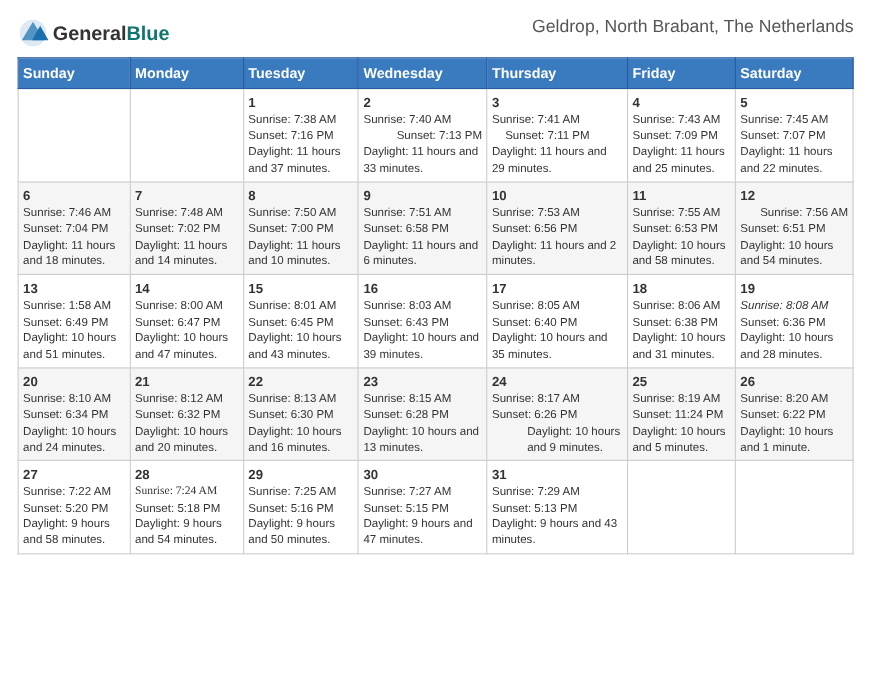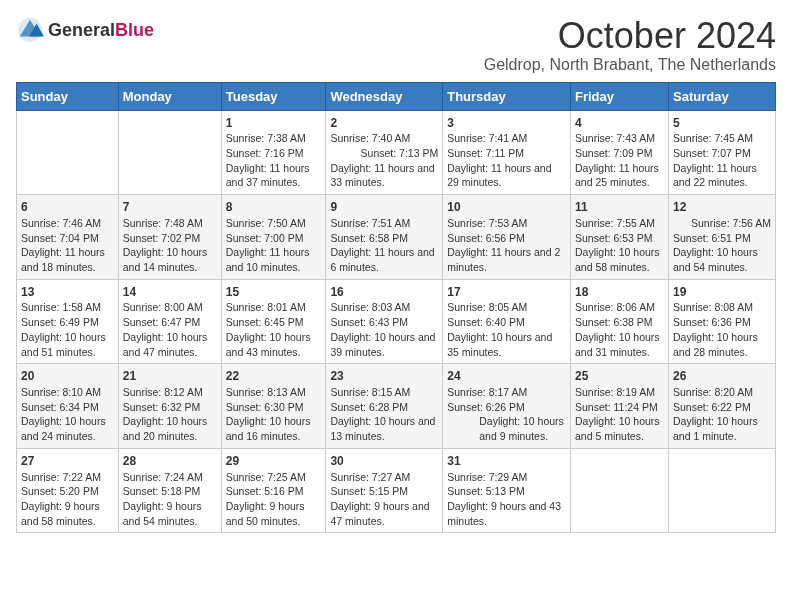--- a/index.html
+++ b/index.html
@@ -22,21 +22,21 @@
       gap: 4px;
     }
     .logo-text-general {
       font-size: 18px;
       font-weight: bold;
       color: #333;
     }
     .logo-text-blue {
       font-size: 18px;
       font-weight: bold;
-      color: #be185d;
+      color: #0f766e;
     }
     .logo-icon {
       width: 28px;
       height: 28px;
     }
     .title-block {
       text-align: right;
     }
     .main-title {
       font-size: 36px;
@@ -97,21 +97,20 @@
       <polygon points="22,8 30,22 14,22" fill="#1a6faf"></polygon>
     </svg>
     <div>
       <div style="display:flex;align-items:baseline;gap:0">
         <span class="logo-text-general">General</span>
         <span class="logo-text-blue">Blue</span>
       </div>
     </div>
   </div>
   <div class="title-block">
-    <div class="main-title">October 2024</div>
     <div class="subtitle">Geldrop, North Brabant, The Netherlands</div>
   </div>
 </div>
 
 <table>
   <thead>
     <tr id="weekday-header">
         <th>Sunday</th>
         <th>Monday</th>
         <th>Tuesday</th>
@@ -133,21 +132,21 @@
         </td>
         <td>
           <span class="day-num">2</span>
           <span style="display: block;">Sunrise: 7:40 AM</span>
           <span style="display: block; text-align: right;">Sunset: 7:13 PM</span>
           <span style="display: block;">Daylight: 11 hours and 33 minutes.</span>
         </td>
         <td>
           <span class="day-num">3</span>
           <span style="display: block;">Sunrise: 7:41 AM</span>
-          <span style="display: block;">Sunset: 7:11 PM</span>
+          <span style="display: block; margin-left: 12px;">Sunset: 7:11 PM</span>
           <span style="display: block;">Daylight: 11 hours and 29 minutes.</span>
         </td>
         <td>
           <span class="day-num">4</span>
           <span style="display: block;">Sunrise: 7:43 AM</span>
           <span style="display: block;">Sunset: 7:09 PM</span>
           <span style="display: block;">Daylight: 11 hours and 25 minutes.</span>
         </td>
         <td>
           <span class="day-num">5</span>
@@ -160,21 +159,21 @@
         <td>
           <span class="day-num">6</span>
           <span style="display: block;">Sunrise: 7:46 AM</span>
           <span style="display: block;">Sunset: 7:04 PM</span>
           <span style="display: block;">Daylight: 11 hours and 18 minutes.</span>
         </td>
         <td>
           <span class="day-num">7</span>
           <span style="display: block;">Sunrise: 7:48 AM</span>
           <span style="display: block;">Sunset: 7:02 PM</span>
-          <span style="display: block;">Daylight: 10 hours and 14 minutes.</span>
+          <span style="display: block;">Daylight: 11 hours and 14 minutes.</span>
         </td>
         <td>
           <span class="day-num">8</span>
           <span style="display: block;">Sunrise: 7:50 AM</span>
           <span style="display: block;">Sunset: 7:00 PM</span>
           <span style="display: block;">Daylight: 11 hours and 10 minutes.</span>
         </td>
         <td>
           <span class="day-num">9</span>
           <span style="display: block;">Sunrise: 7:51 AM</span>
@@ -232,21 +231,21 @@
           <span style="display: block;">Daylight: 10 hours and 35 minutes.</span>
         </td>
         <td>
           <span class="day-num">18</span>
           <span style="display: block;">Sunrise: 8:06 AM</span>
           <span style="display: block;">Sunset: 6:38 PM</span>
           <span style="display: block;">Daylight: 10 hours and 31 minutes.</span>
         </td>
         <td>
           <span class="day-num">19</span>
-          <span style="display: block;">Sunrise: 8:08 AM</span>
+          <span style="display: block; font-style: italic;">Sunrise: 8:08 AM</span>
           <span style="display: block;">Sunset: 6:36 PM</span>
           <span style="display: block;">Daylight: 10 hours and 28 minutes.</span>
         </td>
       </tr>
       <tr>
         <td>
           <span class="day-num">20</span>
           <span style="display: block;">Sunrise: 8:10 AM</span>
           <span style="display: block;">Sunset: 6:34 PM</span>
           <span style="display: block;">Daylight: 10 hours and 24 minutes.</span>
@@ -290,21 +289,21 @@
       </tr>
       <tr>
         <td>
           <span class="day-num">27</span>
           <span style="display: block;">Sunrise: 7:22 AM</span>
           <span style="display: block;">Sunset: 5:20 PM</span>
           <span style="display: block;">Daylight: 9 hours and 58 minutes.</span>
         </td>
         <td>
           <span class="day-num">28</span>
-          <span style="display: block;">Sunrise: 7:24 AM</span>
+          <span style="display: block; font-family: Liberation Serif, serif;">Sunrise: 7:24 AM</span>
           <span style="display: block;">Sunset: 5:18 PM</span>
           <span style="display: block;">Daylight: 9 hours and 54 minutes.</span>
         </td>
         <td>
           <span class="day-num">29</span>
           <span style="display: block;">Sunrise: 7:25 AM</span>
           <span style="display: block;">Sunset: 5:16 PM</span>
           <span style="display: block;">Daylight: 9 hours and 50 minutes.</span>
         </td>
         <td>

